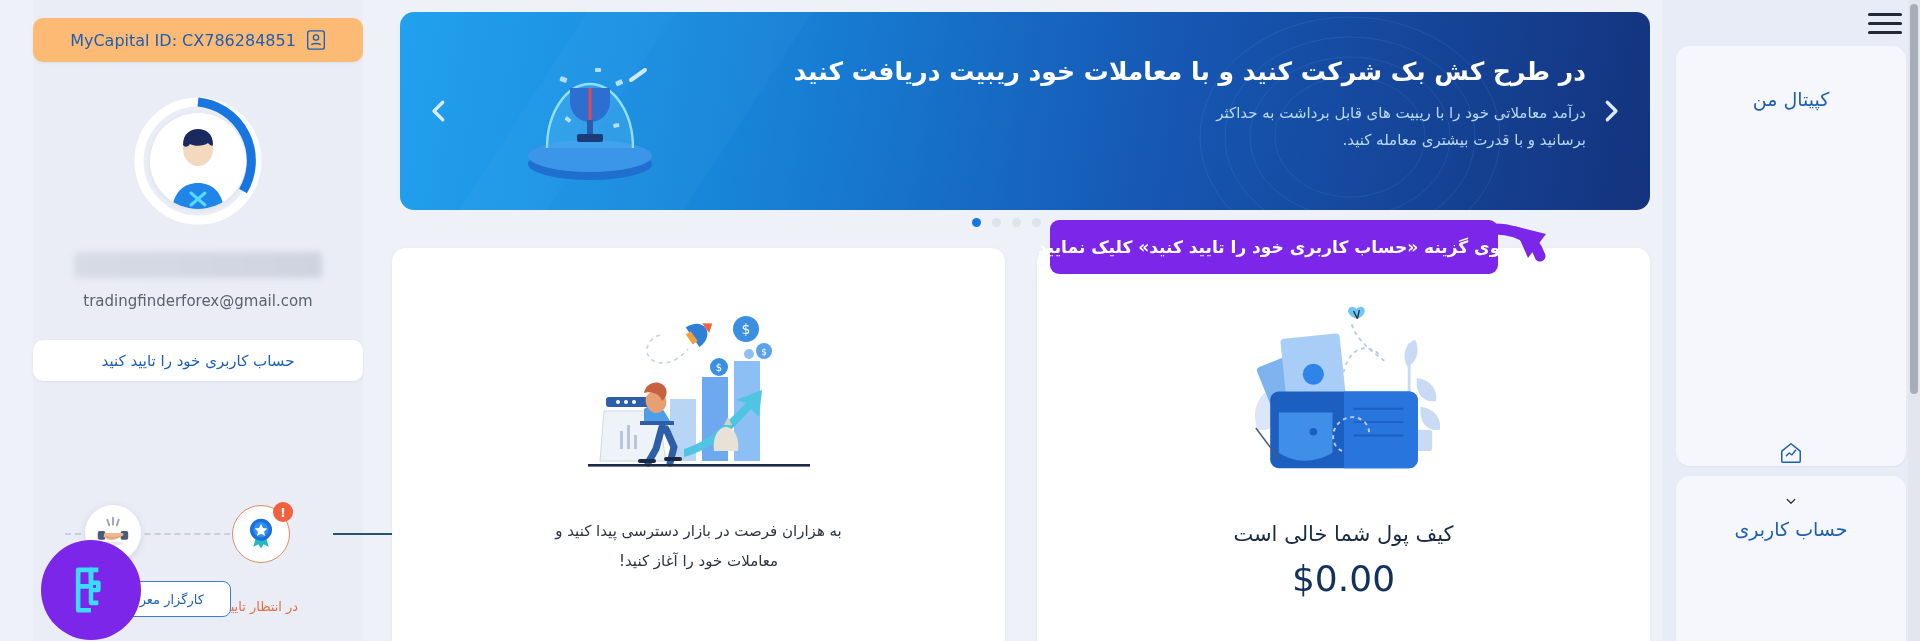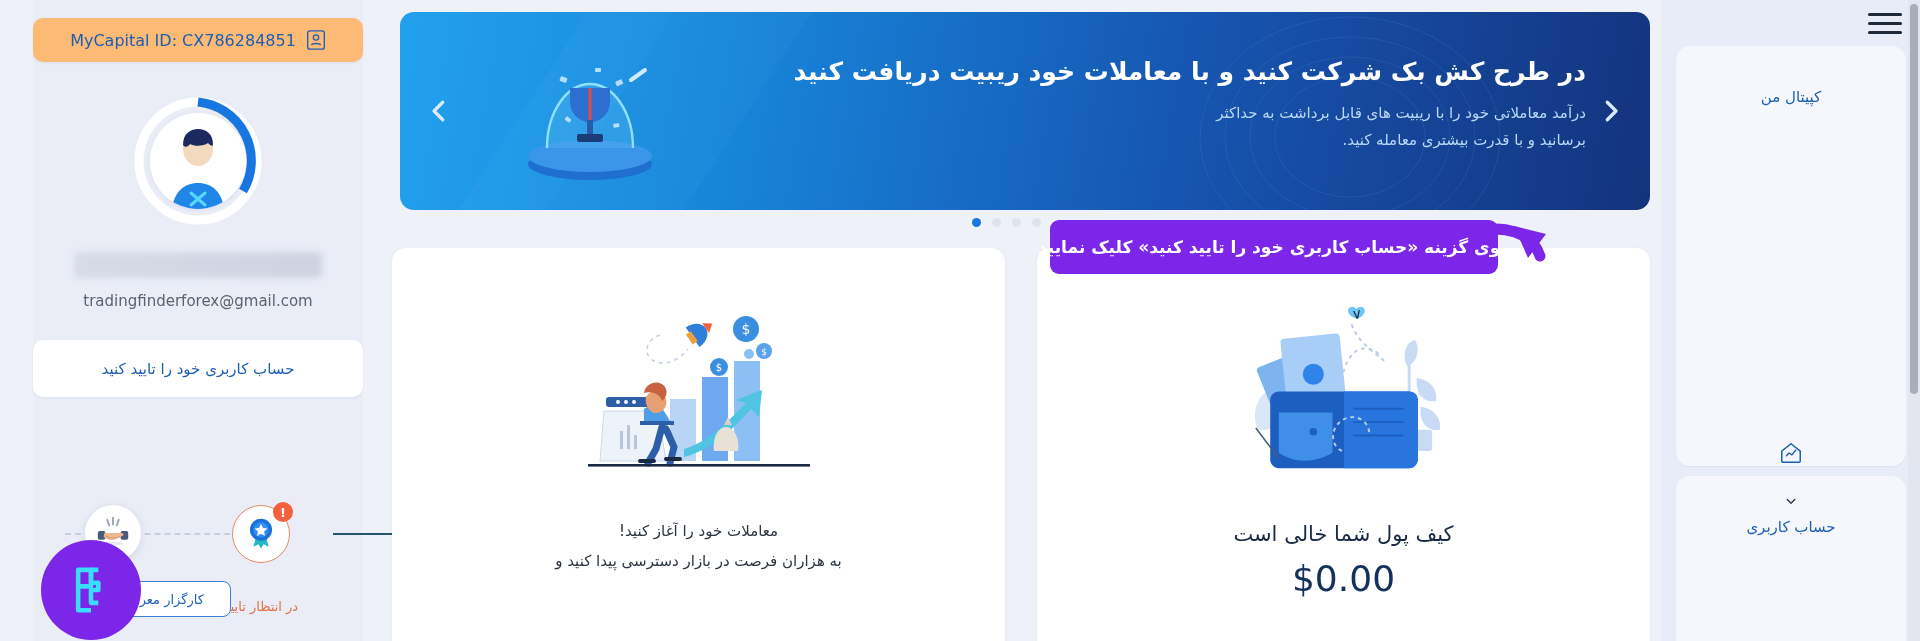--- a/index.html
+++ b/index.html
@@ -20,21 +20,21 @@
     padding:0 14px;
   }
   .sb-top{height:46px;display:flex;align-items:center;justify-content:flex-start;padding-right:4px;}
   .hamburger{width:36px;height:26px;display:flex;flex-direction:column;justify-content:center;gap:6px;cursor:pointer;margin-left:4px;}
   .hamburger span{display:block;height:3px;width:34px;background:#1f2937;border-radius:2px;}
 
   .sb-item{
     display:flex;align-items:center;justify-content:flex-start;
     height:54px;border-radius:12px;margin-bottom:10px;
     padding:0 14px;box-sizing:border-box;cursor:pointer;
-    color:#1d5fb4;font-size:15px;gap:10px;
+    color:#1d5fb4;font-size:19px;gap:10px;
     position:relative;
   }
   .sb-item.card{background:#f5f7fd;box-shadow:0 1px 2px rgba(40,60,110,.06);}
   .sb-ico{width:26px;height:26px;flex:0 0 26px;display:flex;align-items:center;justify-content:center;}
   .sb-label{flex:1 1 auto;text-align:right;white-space:nowrap;}
   .sb-chev{width:14px;height:14px;flex:0 0 14px;display:flex;align-items:center;justify-content:center;color:#33415580;}
   .sb-chev svg{width:12px;height:12px;}
 
   
   .scrollbar-track{position:absolute;top:0;right:0;width:12px;height:641px;background:#e3e6ee;}
@@ -63,21 +63,21 @@
     box-shadow:0 1px 4px rgba(40,60,110,.08);
   }
 
   .namebar{
     margin:26px auto 0;width:248px;height:26px;border-radius:5px;
     background:linear-gradient(90deg,#d7dbe6,#ced3e0);
     filter:blur(3px);
   }
   .email{margin-top:14px;text-align:center;color:#5a6270;font-size:15px;direction:ltr;}
   .verify-btn{
-    margin:30px 0 0;height:57px;background:#fff;border-radius:10px;
+    margin:30px 0 0;height:41px;background:#fff;border-radius:10px;
     display:flex;align-items:center;justify-content:center;
     color:#1d5fb4;font-size:15px;cursor:pointer;
     box-shadow:0 1px 3px rgba(40,60,110,.07);
   }
 
   
   .stepper{position:absolute;left:0;right:0;top:495px;height:146px;}
   .dashline{position:absolute;top:38px;left:32px;width:205px;border-top:2px dashed #c8cedd;}
   .solidline{position:absolute;top:38px;left:300px;width:95px;border-top:2px solid #25556e;}
   .step{position:absolute;top:0;width:76px;text-align:center;}
@@ -373,22 +373,22 @@
             <path d="M70 92c2-12 18-14 22-4 2 6-2 10-4 12-2-8-12-10-18-8z" fill="#c8613f"></path>
             <path d="M88 126l-6 22-8 14M92 128l8 18-4 16" stroke="#2d5fa8" stroke-width="7" fill="none" stroke-linecap="round"></path>
             <path d="M66 160h14M92 158h14" stroke="#1b2a44" stroke-width="4" stroke-linecap="round"></path>
             <path d="M66 120h34v4H66z" fill="#2d5fa8"></path>
             <path d="M140 150c-2-16 6-24 12-24s14 8 12 24z" fill="#e8e2d6"></path>
             <path d="M150 124l4-8 4 8z" fill="#d8d1c2"></path>
             <rect x="14" y="163" width="222" height="2.6" fill="#1b2a44"></rect>
           </svg>
         </div>
         <div class="cap">
+          <div>به هزاران فرصت در بازار دسترسی پیدا کنید و</div>
           <div>معاملات خود را آغاز کنید!</div>
-          <div>به هزاران فرصت در بازار دسترسی پیدا کنید و</div>
         </div>
       </div>
     </div>
   </div>
 
   <div class="callout">
     <span>روی گزینه «حساب کاربری خود را تایید کنید» کلیک نمایید</span>
   </div>
   <svg class="callout-tail" viewBox="0 0 80 60">
     <path d="M2 10 C34 2 62 10 70 34" stroke="#7b26e8" stroke-width="11" fill="none" stroke-linecap="round"></path>

